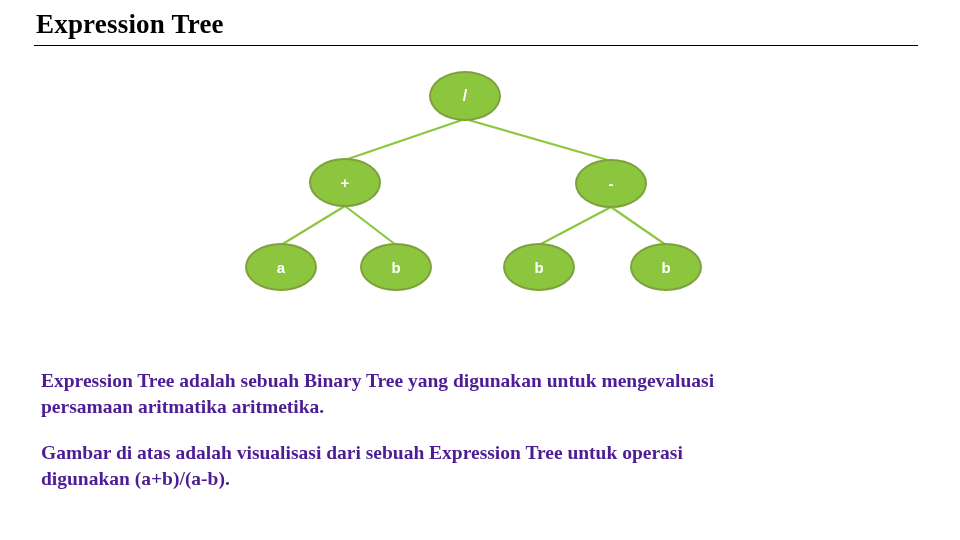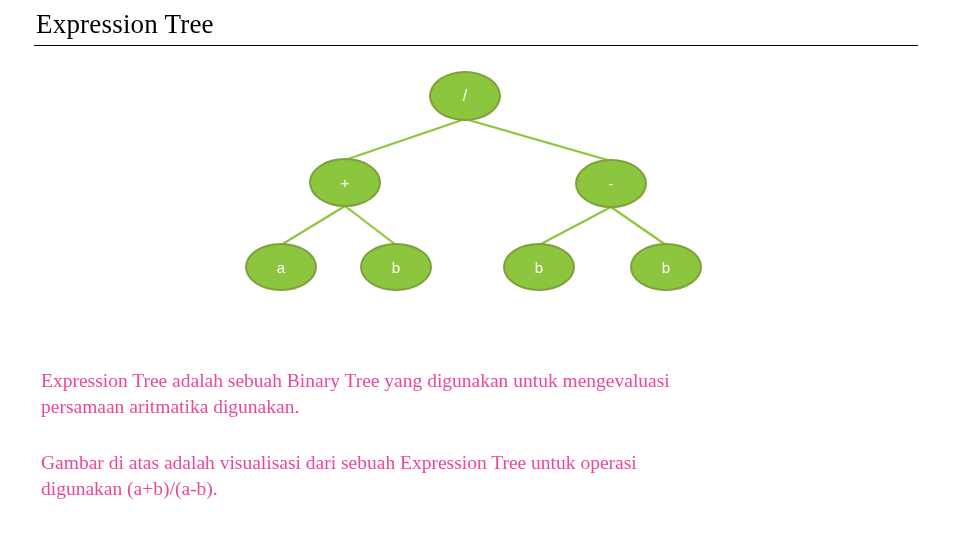--- a/index.html
+++ b/index.html
@@ -13,20 +13,21 @@
     font-family: "Liberation Serif", "DejaVu Serif", serif;
     overflow: hidden;
     position: relative;
   }
   .slide {
     position: absolute;
     inset: 0;
     width: 960px;
     height: 540px;
     background: #ffffff;
+    font-weight: bold;
   }
 
   
   .title {
     position: absolute;
     left: 36px;
     top: 7px;
     font-size: 27px;
     line-height: 34px;
     color: #000000;
@@ -85,26 +86,26 @@
   .body-copy {
     position: absolute;
     left: 41px;
     top: 368px;
     width: 873px;
   }
   .para {
     font-family: "Liberation Serif", "DejaVu Serif", serif;
     font-size: 19.5px;
     line-height: 26px;
-    color: #ec4899;
+    color: #4c1d95;
     text-align: justify;
     margin: 0;
   }
   .para + .para {
-    margin-top: 30px;
+    margin-top: 20px;
   }
   .para .last-line {
     display: block;
     text-align: left;
   }
 </style>
 </head>
 <body>
 
 <div class="slide">
@@ -155,21 +156,21 @@
 
     <div class="node leaf leaf-4">
       <span>b</span>
     </div>
 
   </div>
 
   <div class="body-copy">
     <p class="para">
       <span>Expression Tree adalah sebuah Binary Tree yang digunakan untuk mengevaluasi</span>
-      <span class="last-line">persamaan aritmatika digunakan.</span>
+      <span class="last-line">persamaan aritmatika aritmetika.</span>
     </p>
     <p class="para">
       <span>Gambar di atas adalah visualisasi dari sebuah Expression Tree untuk operasi</span>
       <span class="last-line">digunakan (a+b)/(a-b).</span>
     </p>
   </div>
 
 </div>
 
 </body></html>

